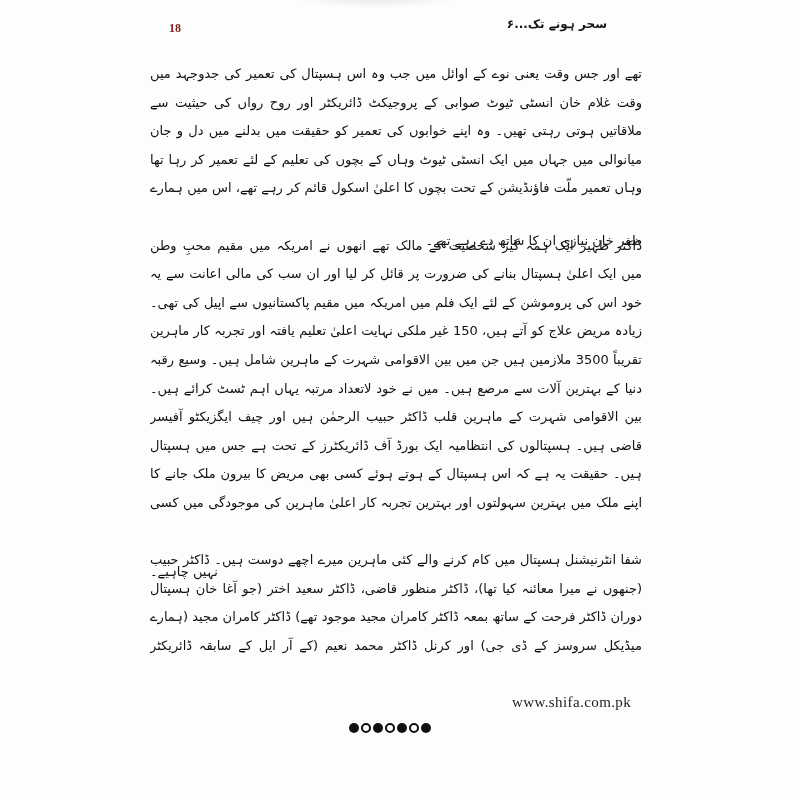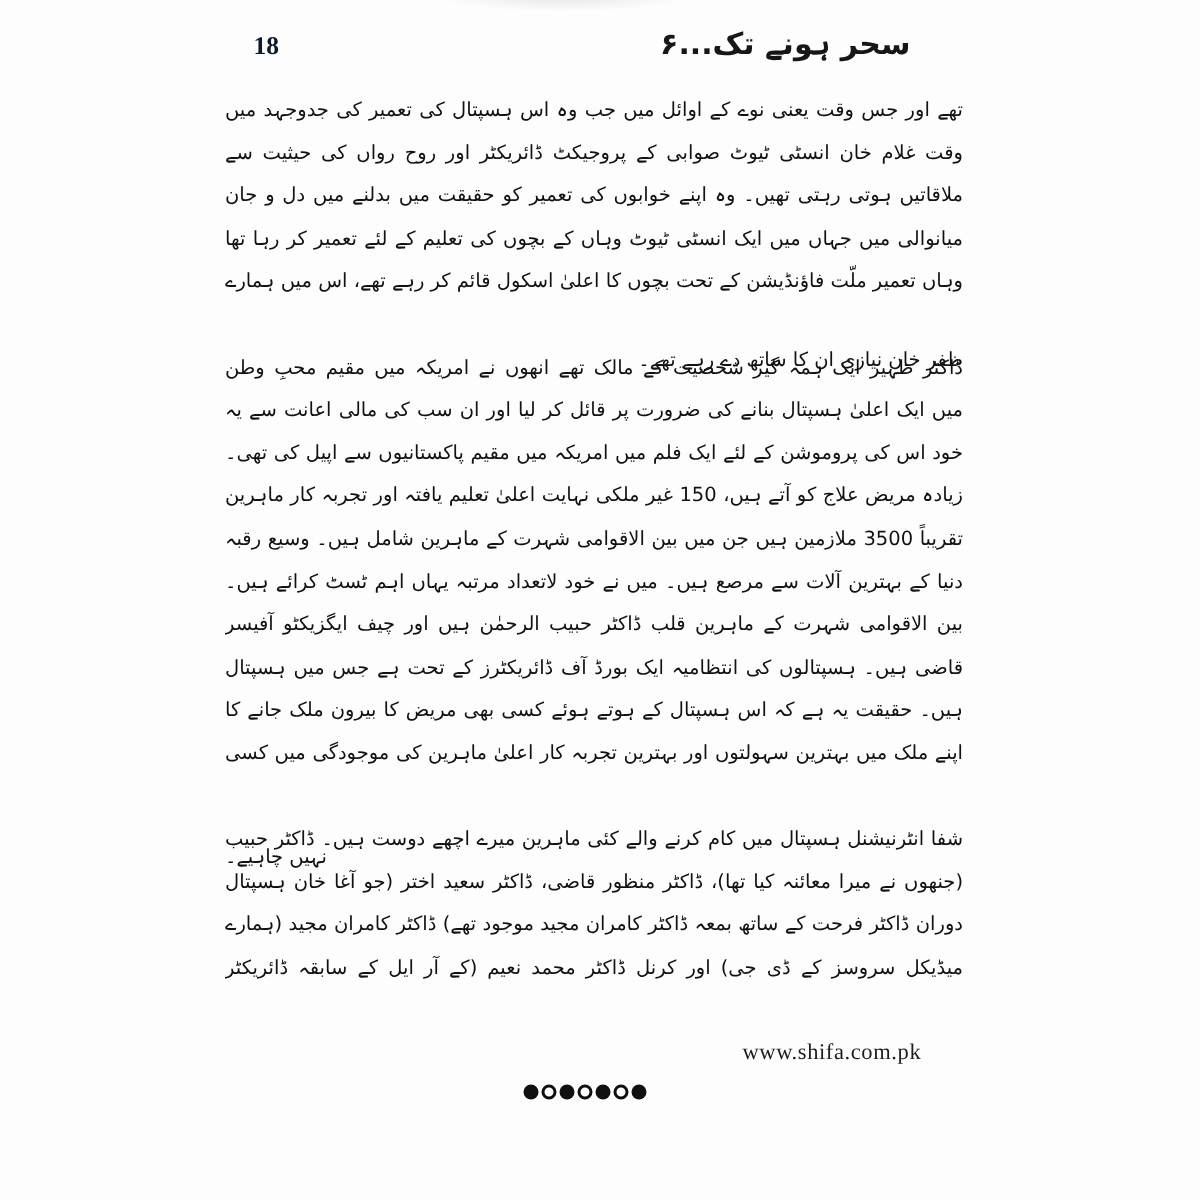--- a/index.html
+++ b/index.html
@@ -8,43 +8,43 @@
     background:#fdfdfd;overflow:hidden;
     font-family:"DejaVu Sans",sans-serif;color:#141414;
   }
   .scan-smudge{
     position:absolute;left:290px;top:-14px;width:170px;height:22px;
     background:radial-gradient(ellipse at center, rgba(120,120,120,.18), rgba(120,120,120,0) 70%);
     pointer-events:none;
   }
   .page-number{
     position:absolute;left:169px;top:21px;
-    font-family:"Liberation Serif",serif;font-weight:bold;font-size:17px;color:#0f172a;
+    font-family:"Liberation Serif",serif;font-weight:bold;font-size:12px;color:#7f1d1d;
   }
   .running-title{
     position:absolute;right:193px;top:17px;direction:rtl;
-    font-size:20px;font-weight:bold;color:#161616;white-space:nowrap;
+    font-size:12px;font-weight:bold;color:#161616;white-space:nowrap;
   }
   .body-line{
     position:absolute;left:150px;width:492px;height:29px;overflow:hidden;
     direction:rtl;font-size:13px;line-height:28px;color:#121212;
     text-align:justify;text-align-last:justify;
   }
   .body-line.align-right{text-align:right;text-align-last:right;}
   .body-line.align-left{text-align:left;text-align-last:left;margin-top:40px;}
   .email-line{
     position:absolute;left:150px;top:638px;width:492px;height:30px;
     direction:rtl;text-align:left;font-size:13px;line-height:28px;white-space:nowrap;color:#121212;
   }
   .email-addr{
     direction:ltr;unicode-bidi:embed;
     font-family:"Liberation Serif",serif;font-size:13.5px;letter-spacing:2.5px;color:#1a1a1a;
   }
   .website{
-    position:absolute;left:495px;top:694px;
+    position:absolute;left:512px;top:694px;
     font-family:"Liberation Serif",serif;font-size:15px;letter-spacing:.4px;color:#1d1d1d;
   }
   .dots{
     position:absolute;left:349px;top:723px;display:flex;gap:2px;align-items:center;
   }
   .dot{width:10px;height:10px;border-radius:50%;box-sizing:border-box;}
   .dot.filled{background:#101010;}
   .dot.outline{border:2.5px solid #101010;background:#fdfdfd;}
 </style>
 </head>

